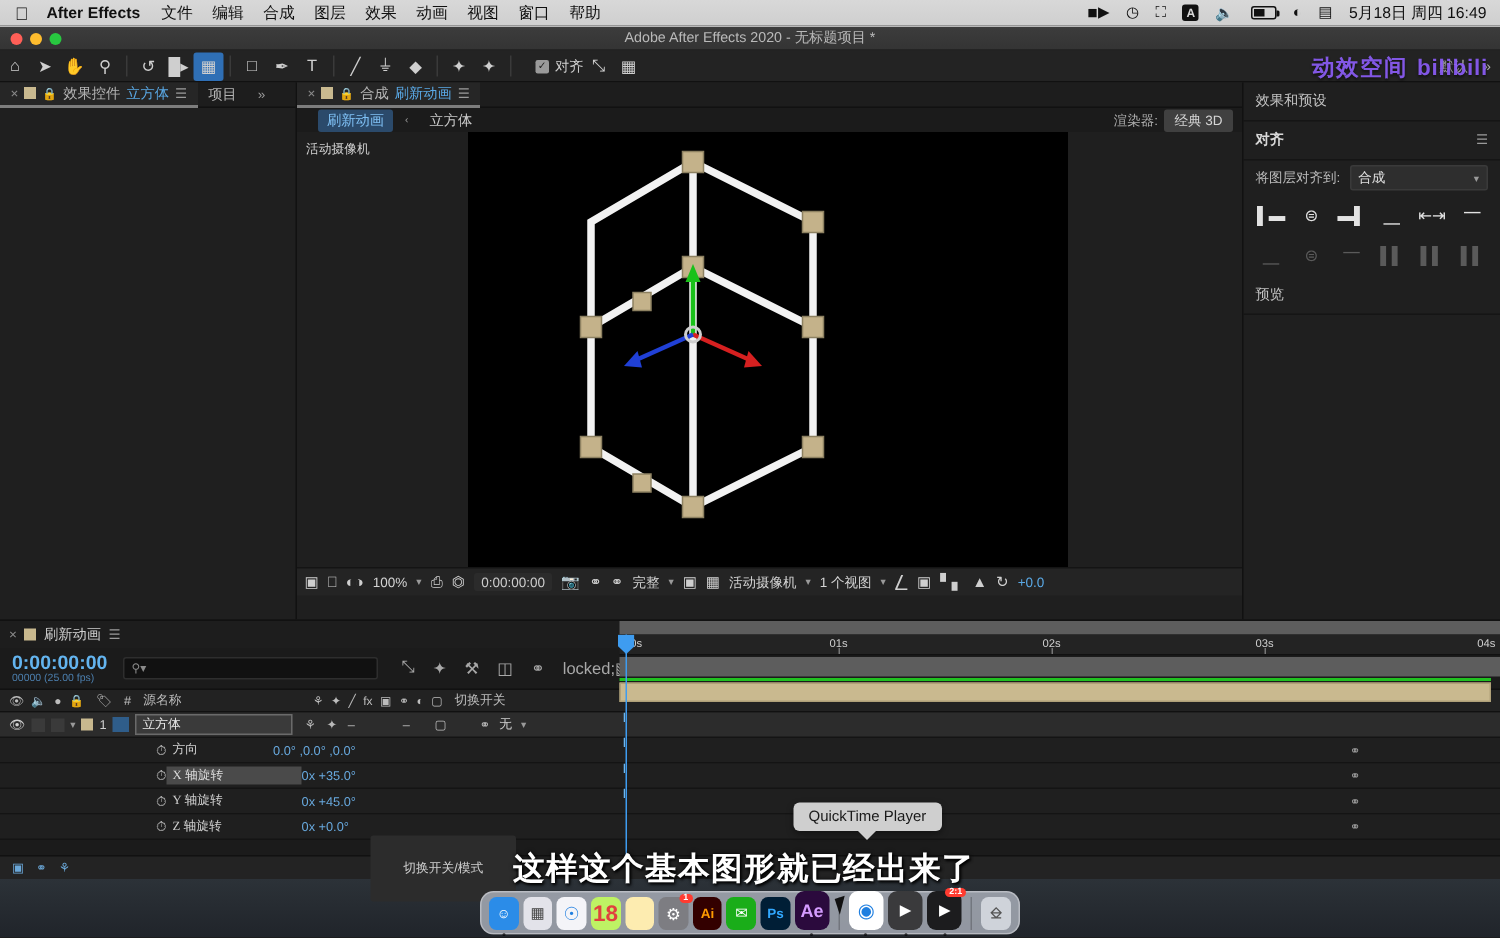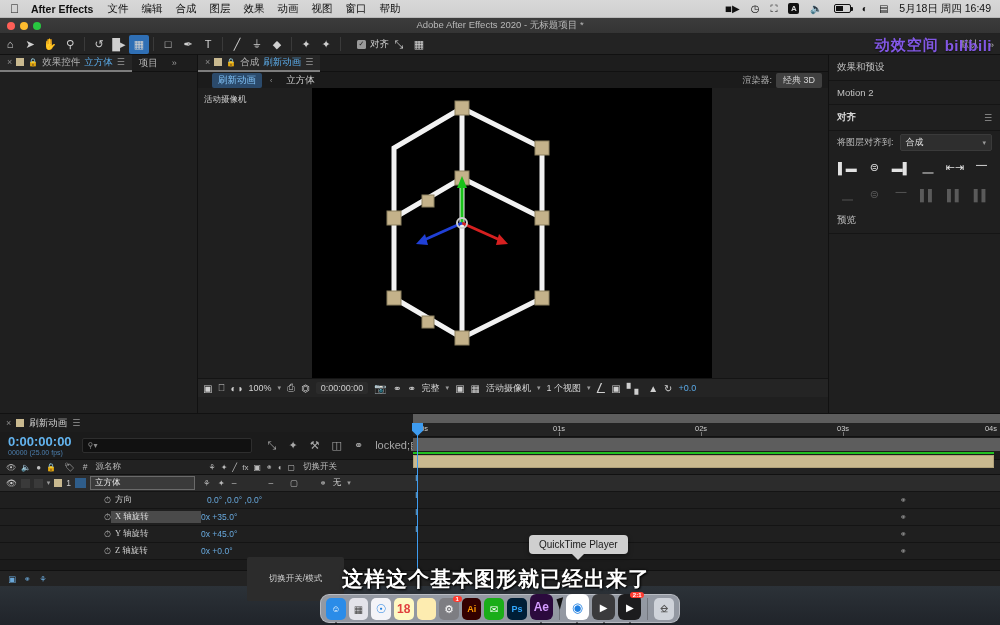--- a/index.html
+++ b/index.html
@@ -344,21 +344,20 @@
       <span class="vb-ic">▣</span>
       <span class="vb-ic">▘▖</span>
       <span class="vb-ic">▲</span>
       <span class="vb-ic">↻</span>
       <span style="color:#5aa9e6">+0.0</span>
     </div>
   </div>
 
   <div class="right-panel">
     <div class="rsec">效果和预设</div>
-    <div class="rsec">Motion 2</div>
     <div class="rsec head">
       <span>对齐</span>
       <span class="hamb">☰</span>
     </div>
     <div class="field-row">
       <span>将图层对齐到:</span>
       <span class="dropdown">
         <span>合成</span>
         <span class="carat">▾</span>
       </span>
@@ -454,21 +453,21 @@
         <span>⚭</span>
       </span>
       <span style="display:flex;align-items:center;gap:6px;margin-left:6px">
         <span>无</span>
         <span class="carat">▾</span>
       </span>
     </div>
 
     <div class="row prop">
       <span class="stopwatch" style="margin-left:104px">⏱</span>
-      <span class="prop-name" style="width:96px">方向</span>
+      <span class="prop-name" style="width:71px">方向</span>
       <span class="prop-val">0.0° ,0.0° ,0.0°</span>
       <span style="margin-left:auto;margin-right:93px;color:#9a9a9a">⚭</span>
     </div>
     <div class="row prop">
       <span class="stopwatch" style="margin-left:104px">⏱</span>
       <span class="prop-name prop-val sel" style="width:90px;color:#dcdcdc">X 轴旋转</span>
       <span class="prop-val">0x +35.0°</span>
       <span style="margin-left:auto;margin-right:93px;color:#9a9a9a">⚭</span>
     </div>
     <div class="row prop">
@@ -514,21 +513,21 @@
     </div>
   </div>
 
   <div class="tooltip">QuickTime Player</div>
   <div class="subtitle">这样这个基本图形就已经出来了</div>
 
   <div class="dock">
     <span class="app" style="background:#2b8ce8">☺<span class="dot"></span></span>
     <span class="app" style="background:#e3e3ea;color:#444;font-size:10px">▦</span>
     <span class="app" style="background:#f4f4f8;color:#1f7fe0;font-size:12px">☉</span>
-    <span class="app" style="background:#fef9c3;color:#e0413e;font-size:12px">18</span>
+    <span class="app" style="background:#bef264;color:#e0413e;font-size:15px">18</span>
     <span class="app" style="background:#fdecb0"></span>
     <span class="app" style="background:#7d7d82;font-size:11px">⚙<span class="badge">1</span></span>
     <span class="app" style="background:#330000;color:#ff9a00">Ai</span>
     <span class="app" style="background:#1aad19;font-size:10px">✉</span>
     <span class="app" style="background:#001e36;color:#31a8ff">Ps</span>
     <span class="app big" style="background:#2b0a3d;color:#d59cff;font-size:12px">Ae<span class="dot"></span></span>
     <span class="sep"></span>
     <span class="app big" style="background:#fff;color:#1f7fe0;font-size:13px">◉<span class="dot"></span></span>
     <span class="app big" style="background:#3a3a3c;font-size:10px">▶<span class="dot"></span></span>
     <span class="app big" style="background:#1c1c1e;font-size:10px">▶<span class="badge">2:1</span><span class="dot"></span></span>

